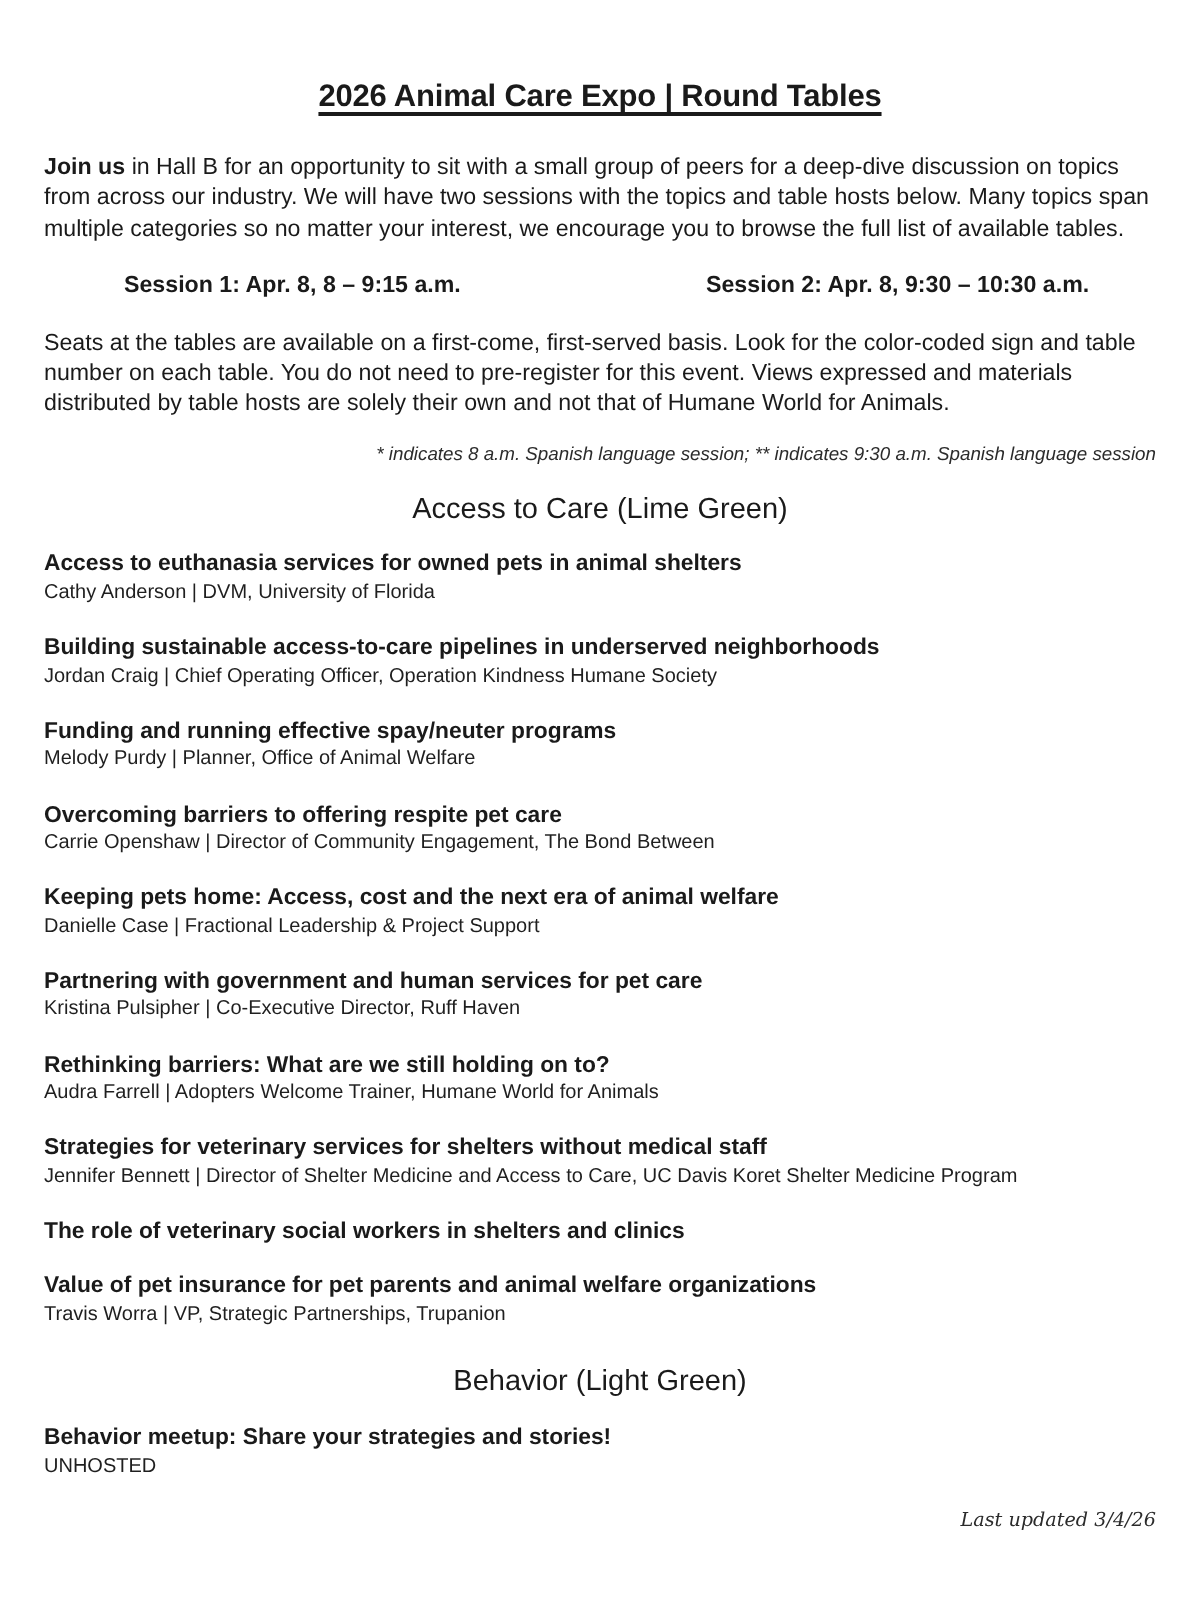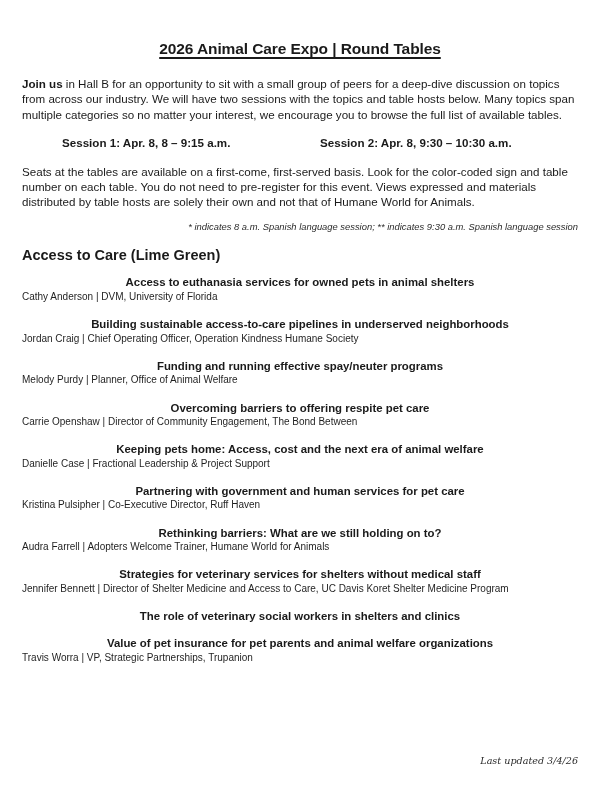--- a/index.html
+++ b/index.html
@@ -45,54 +45,55 @@
     text-align: left;
   }
   .intro b { font-weight: bold; }
 
   .sessions {
     display: flex;
     margin-top: 13px;
     font-size: 11.6px;
     font-weight: bold;
     line-height: 15.4px;
+    gap: 33px;
   }
   .session-1 { margin-left: 40px; width: 258px; }
   .session-2 { margin-left: 0; }
 
   .seats {
     font-size: 11.6px;
     line-height: 15.4px;
     margin-top: 13px;
   }
 
   .langnote {
     font-size: 9.4px;
     font-style: italic;
     text-align: right;
     margin-top: 11px;
     color: #2b2b2b;
   }
 
   .section-head {
+    text-align: center;
     font-size: 14.5px;
-    font-weight: bold;
+    font-weight: normal;
     margin-top: 15px;
     margin-bottom: 12px;
   }
   .section-head.behavior { margin-top: 18px; margin-bottom: 13px; }
 
   .entry {
     margin-bottom: 12.5px;
   }
   .entry-title {
     font-size: 11.4px;
     font-weight: bold;
     line-height: 14.6px;
-    text-align: center;
   }
   .entry-presenter {
     font-size: 10px;
     line-height: 14.6px;
     color: #1f1f1f;
   }
 
   .footer {
     position: absolute;
     right: 22px;
@@ -158,16 +159,24 @@
     </div>
     <div class="entry">
       <div class="entry-title">The role of veterinary social workers in shelters and clinics</div>
     </div>
     <div class="entry">
       <div class="entry-title">Value of pet insurance for pet parents and animal welfare organizations</div>
       <div class="entry-presenter">Travis Worra | VP, Strategic Partnerships, Trupanion</div>
     </div>
   </div>
 
+  <div class="section">
+    <h2 class="section-head behavior">Behavior (Light Green)</h2>
+
+    <div class="entry">
+      <div class="entry-title">Behavior meetup: Share your strategies and stories!</div>
+      <div class="entry-presenter">UNHOSTED</div>
+    </div>
+  </div>
 
   <div class="footer">Last updated 3/4/26</div>
 
 </div>
 
 </body></html>

